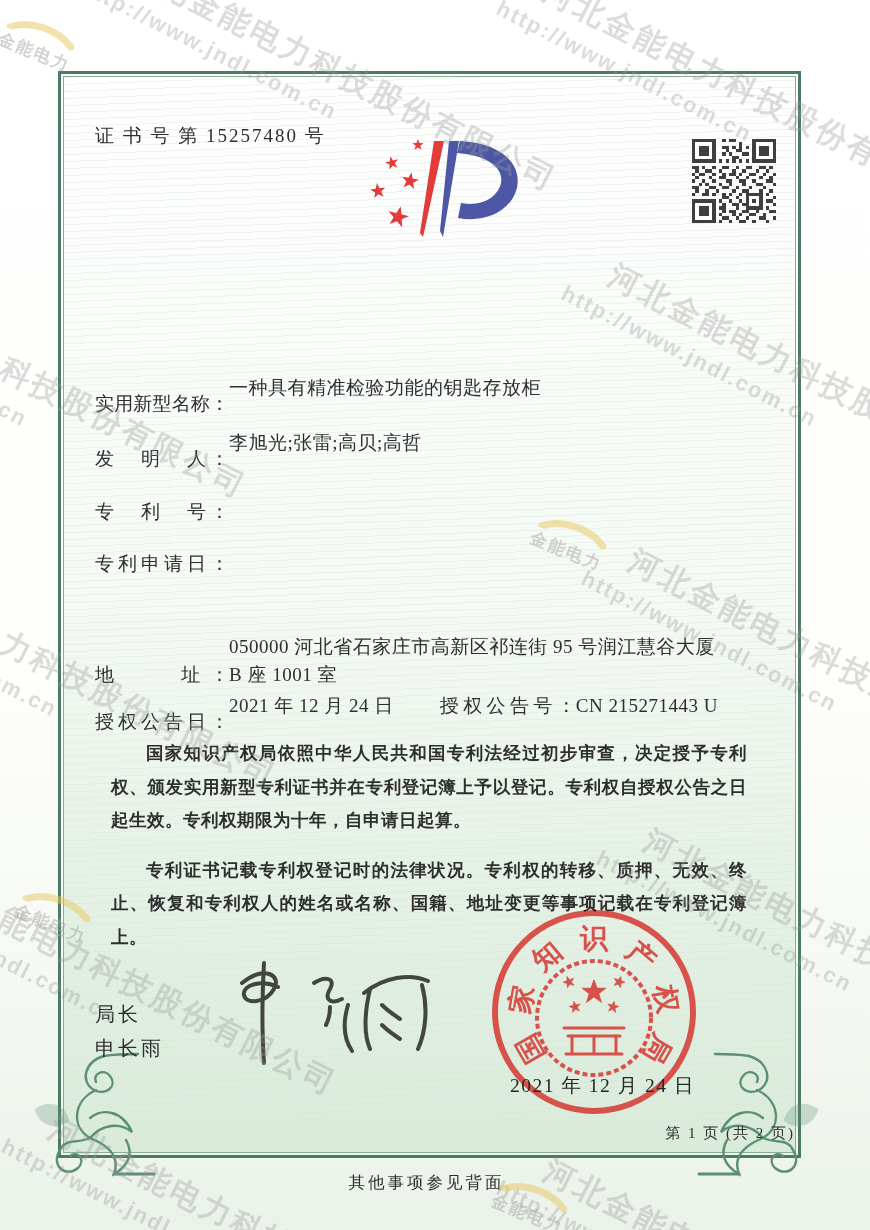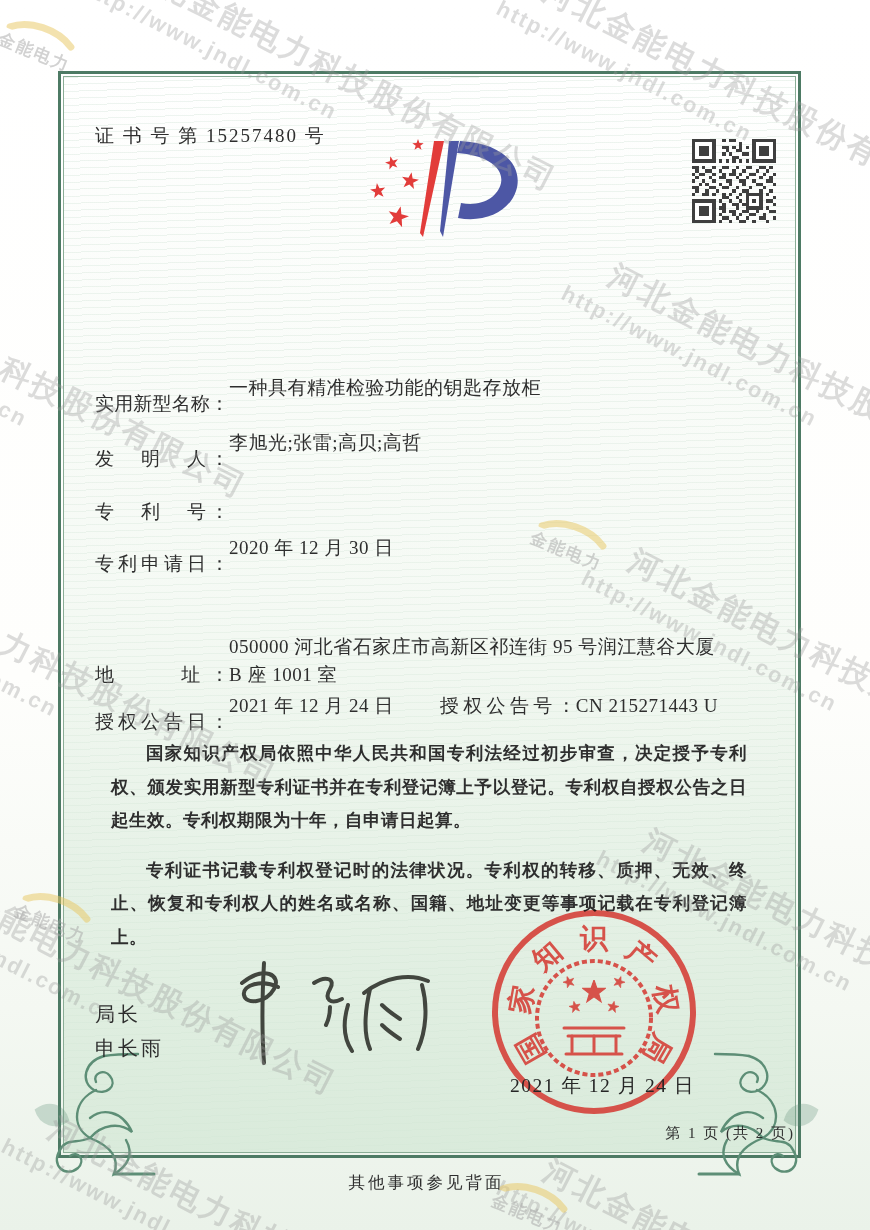--- a/index.html
+++ b/index.html
@@ -143,21 +143,20 @@
     </div>
     <div class="frow" style="top:358px;">
       <span class="f-label">发　明　人：</span>
       <span class="f-value">李旭光;张雷;高贝;高哲</span>
     </div>
     <div class="frow" style="top:411px;">
       <span class="f-label">专　利　号：</span>
     </div>
     <div class="frow" style="top:463px;">
       <span class="f-label">专利申请日：</span>
-      <span class="f-value">2020 年 12 月 30 日</span>
     </div>
     <div class="frow" style="top:562px;width:620px;align-items:flex-end;">
       <span class="f-label">地　　址：</span>
       <span class="f-value">050000 河北省石家庄市高新区祁连街 95 号润江慧谷大厦 B 座 1001 室</span>
     </div>
     <div class="frow double" style="top:621px;">
       <span class="f-label">授权公告日：</span>
       <span class="f-value">2021 年 12 月 24 日</span>
       <span class="f-label2">授权公告号：</span>
       <span class="f-value">CN 215271443 U</span>

